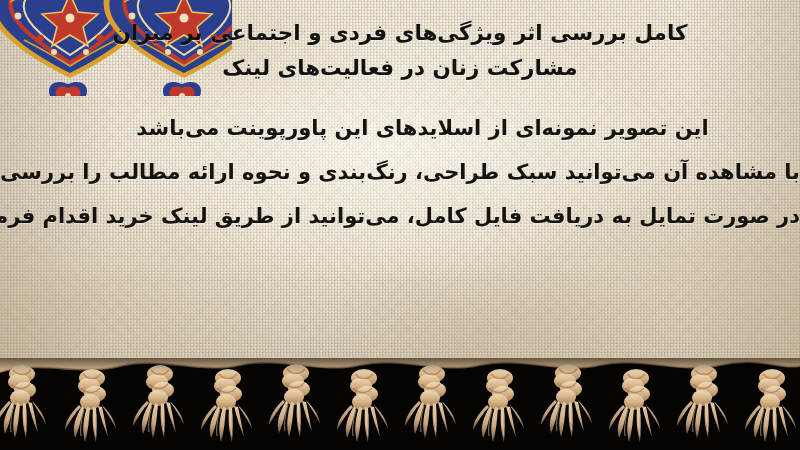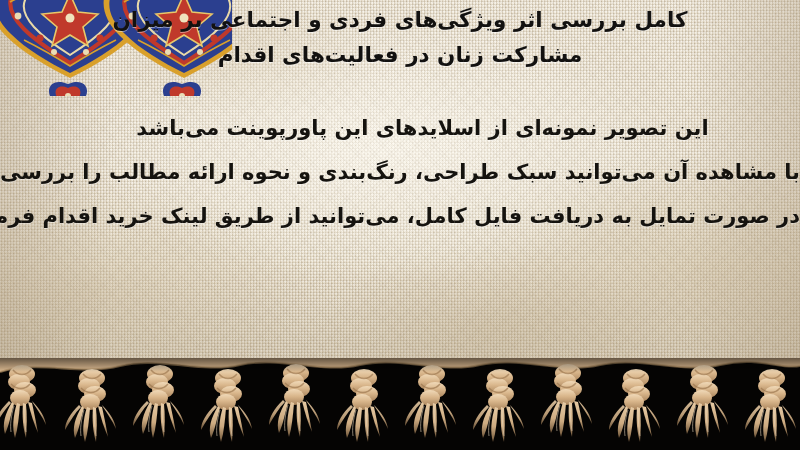--- a/index.html
+++ b/index.html
@@ -75,21 +75,21 @@
   
   .text-area {
     position: absolute;
     left: 0; top: 0;
     width: 800px;
     height: 372px;
     text-align: center;
   }
   .title {
     position: absolute;
-    top: 2px;
+    top: 15px;
     left: 0;
     width: 800px;
     color: #121110;
     font-size: 21.5px;
     line-height: 35px;
     font-weight: bold;
     letter-spacing: -0.2px;
     text-shadow: 0 1px 0 rgba(255,255,255,.45);
   }
   .title .tline { display: block; }
@@ -192,21 +192,21 @@
       <g>
         <use href="#medallion" x="182" y="56"></use>
         <use href="#pendant" x="182" y="118"></use>
       </g>
     </svg>
   </div>
 
   <div class="text-area">
     <div class="title">
       <span class="tline">کامل بررسی اثر ویژگی‌های فردی و اجتماعی بر میزان</span>
-      <span class="tline">مشارکت زنان در فعالیت‌های اقدام</span>
+      <span class="tline">مشارکت زنان در فعالیت‌های لینک</span>
     </div>
     <div class="body">
       <span class="bline">این تصویر نمونه‌ای از اسلایدهای این پاورپوینت می‌باشد</span>
       <span class="bline">با مشاهده آن می‌توانید سبک طراحی، رنگ‌بندی و نحوه ارائه مطالب را بررسی نمایید</span>
       <span class="bline">در صورت تمایل به دریافت فایل کامل، می‌توانید از طریق لینک خرید اقدام فرمایید</span>
     </div>
   </div>
 
   <div class="fringe-band">
     <svg width="800" height="92" viewBox="0 0 800 92" xmlns="http://www.w3.org/2000/svg">

